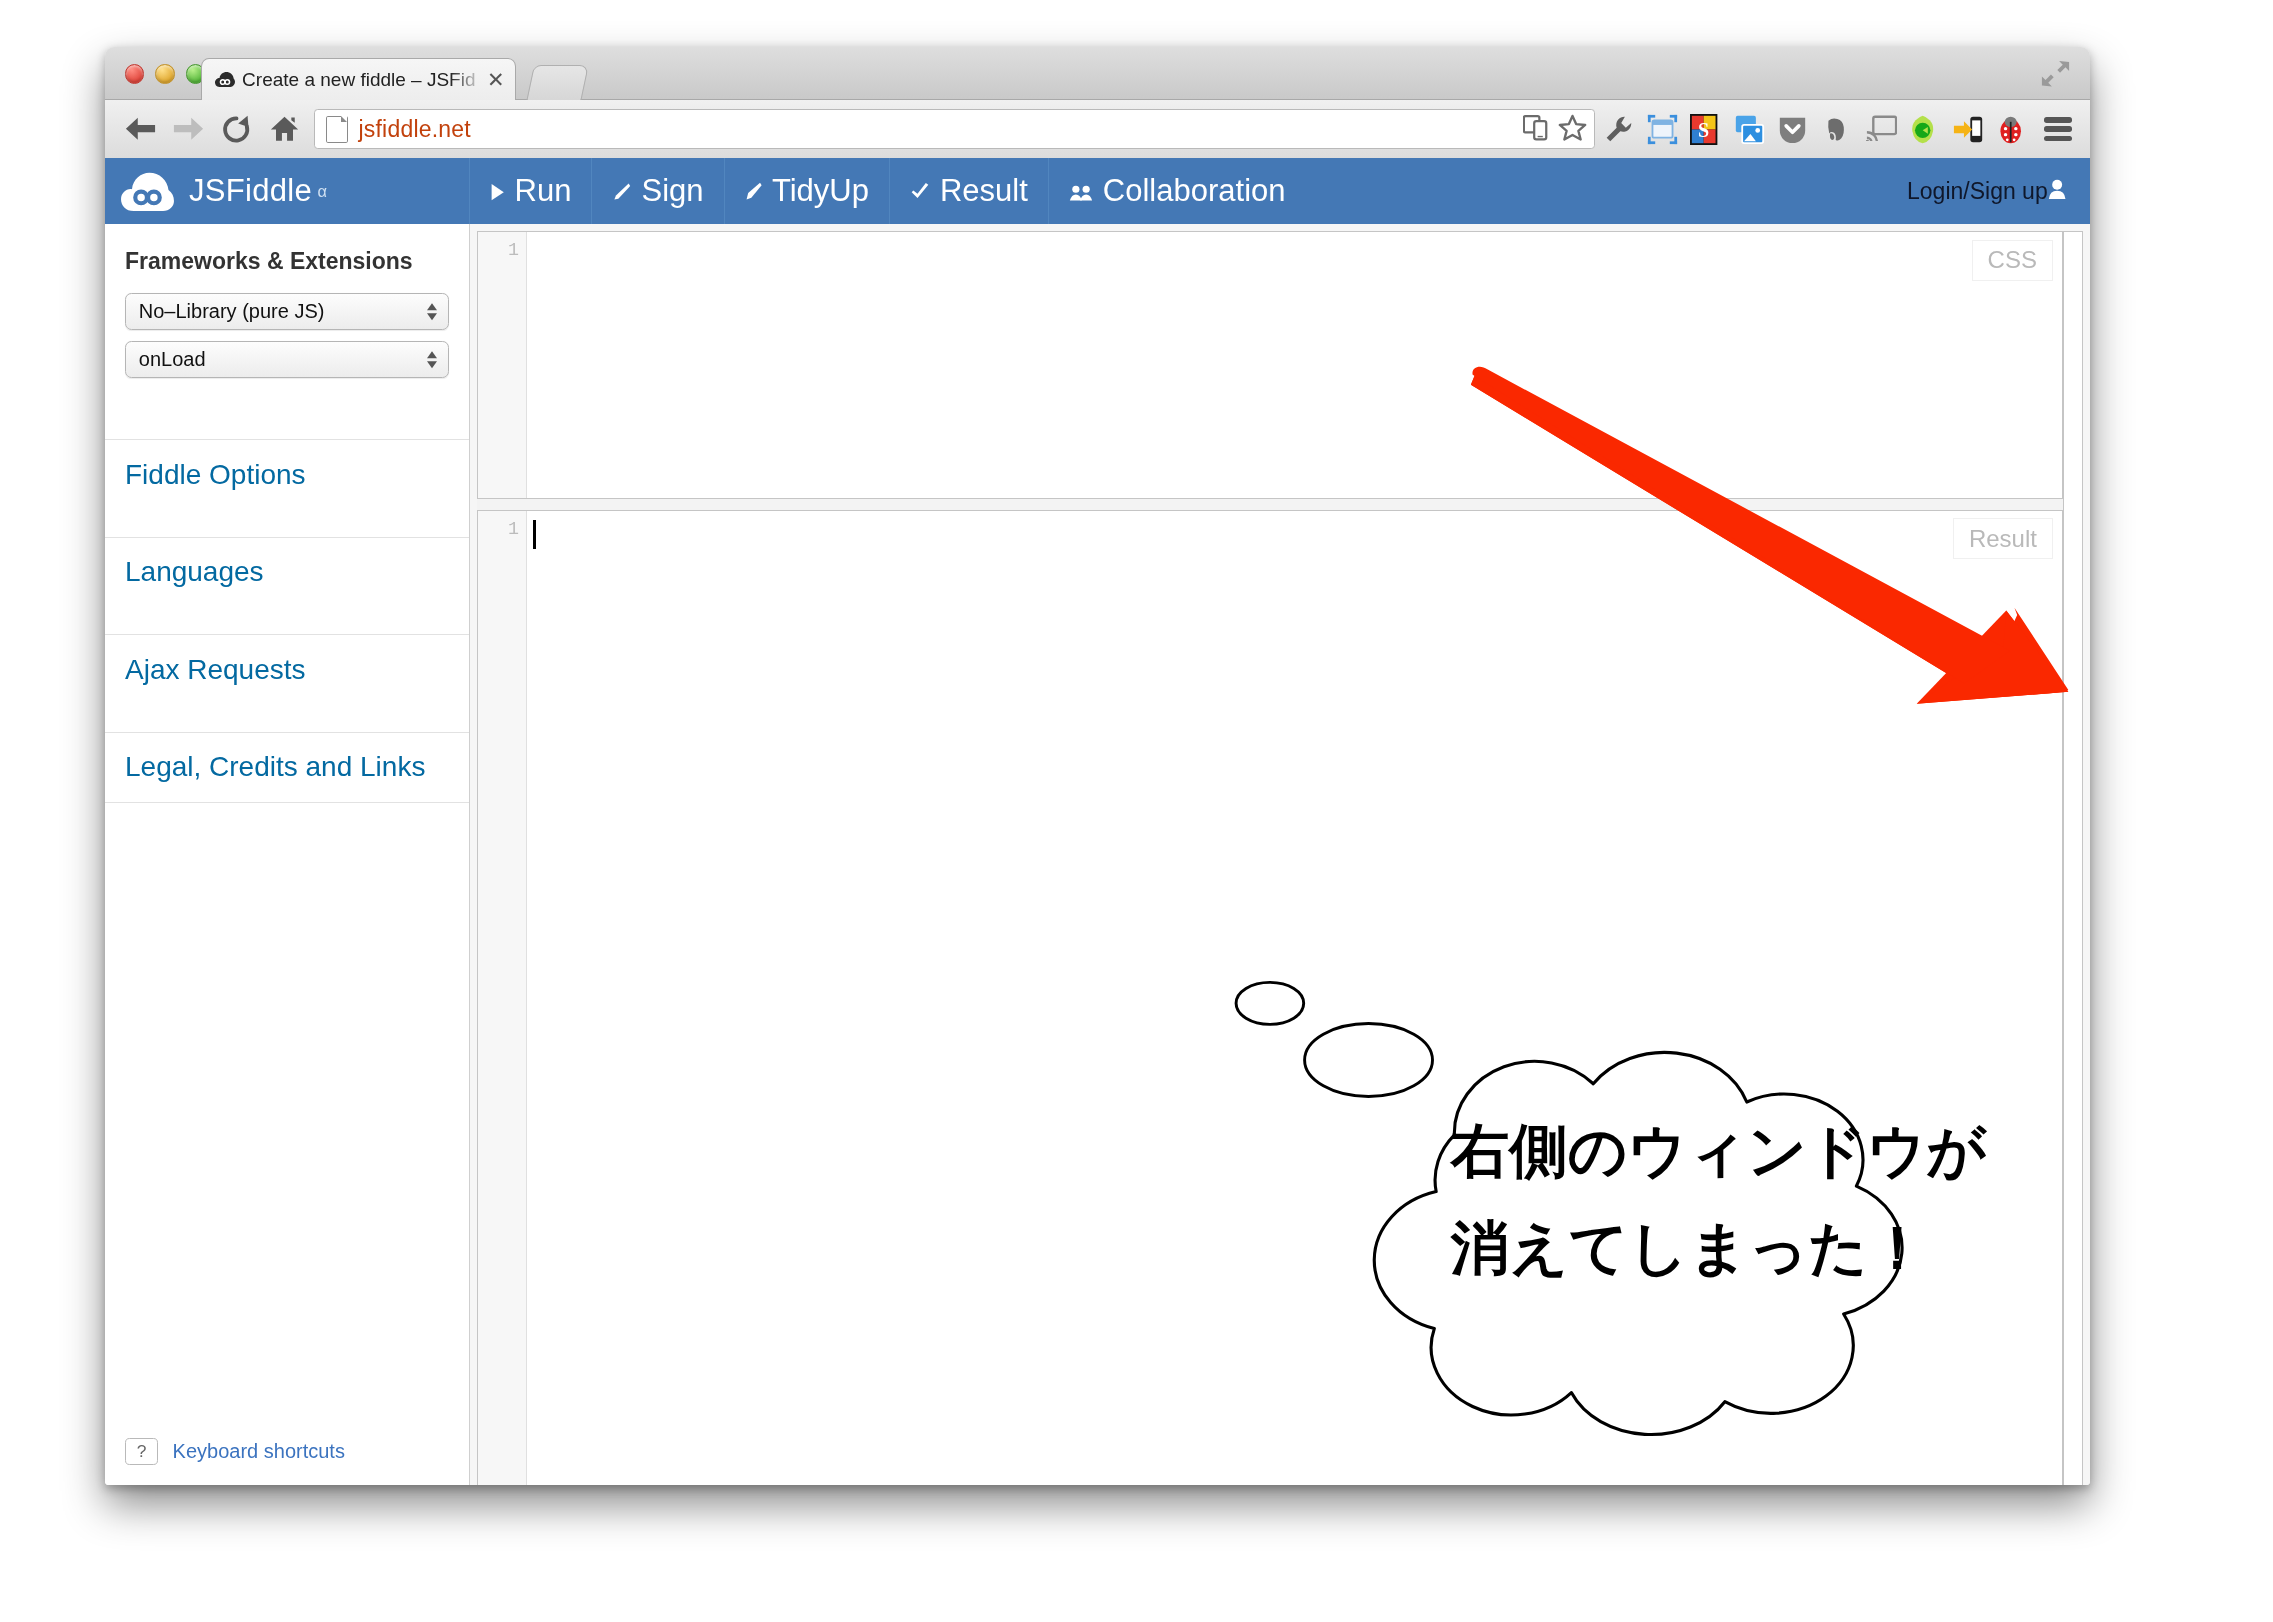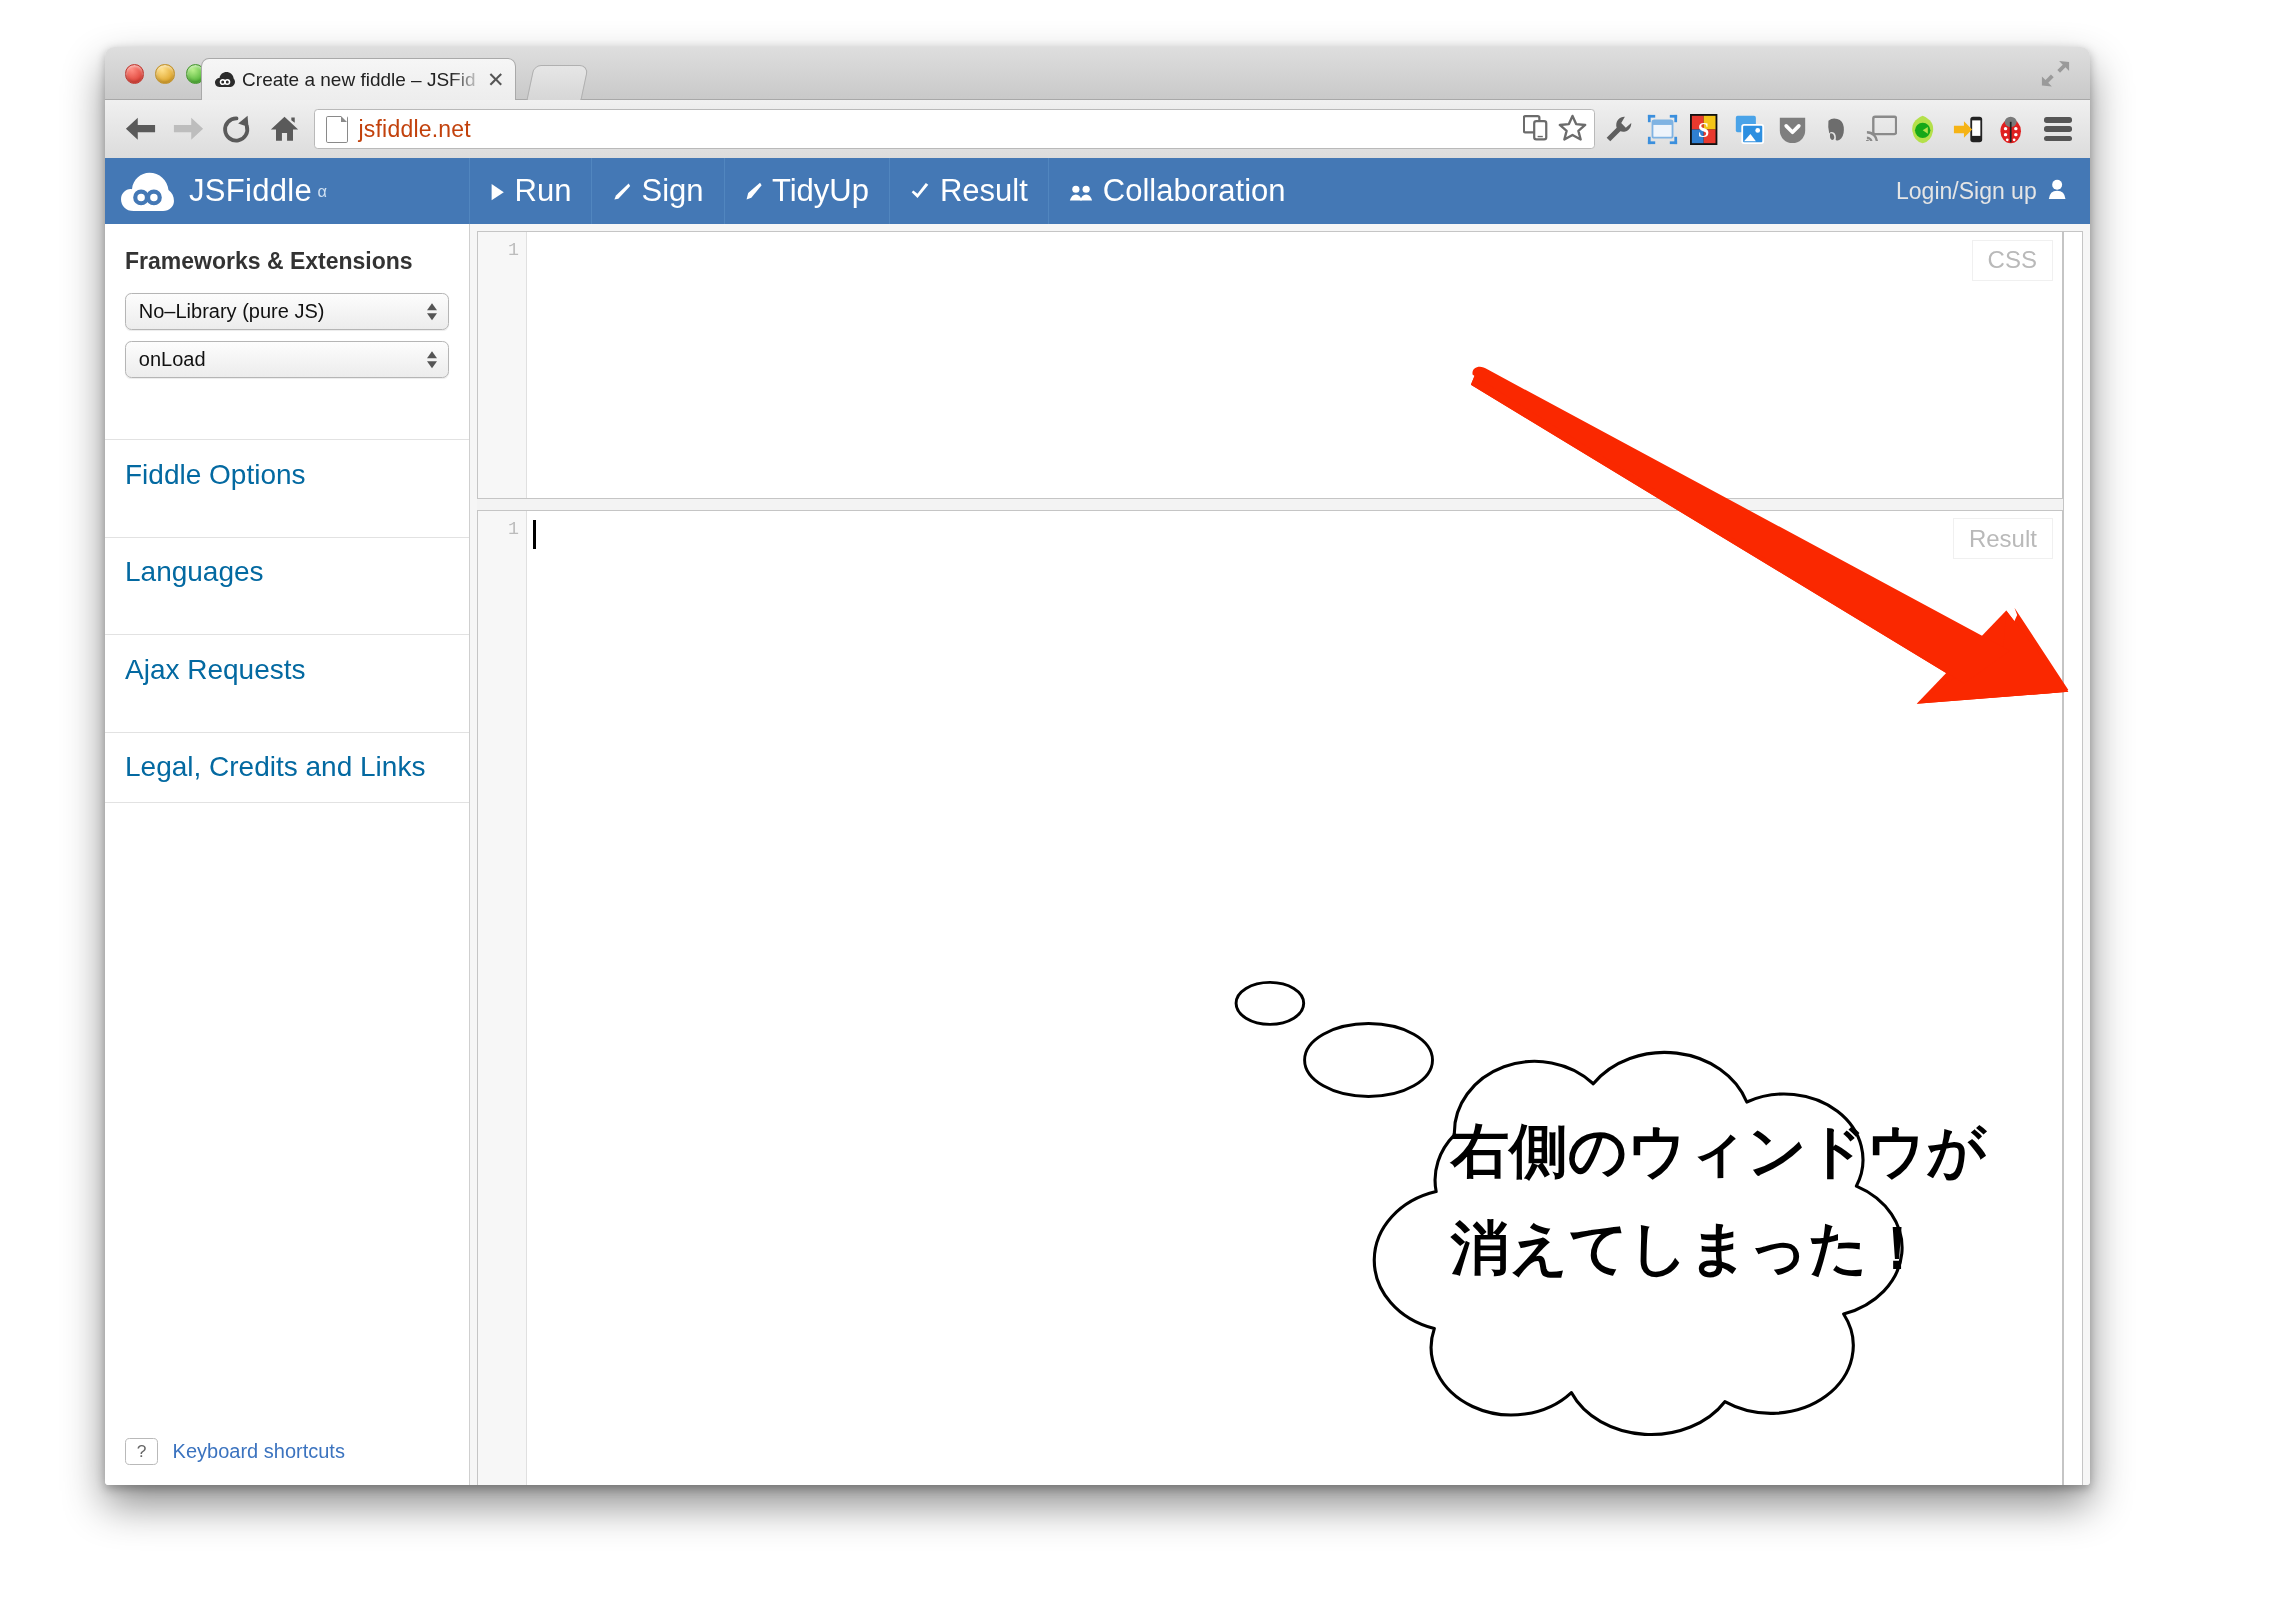--- a/index.html
+++ b/index.html
@@ -97,22 +97,22 @@
   .brand-sub{font-size:16.4px;color:#cfe0f2;margin-left:5.5px;}
   .hdr-btn{
     display:flex;align-items:center;gap:10px;
     padding:0 20px;color:#fff;font-size:31px;
     border-left:0.9px solid #5186bf;
     background:#4478b5;
   }
   .hdr-btn:last-of-type{border-right:0.9px solid #5186bf;}
   .hdr-spacer{flex:1 1 auto;background:#4478b5;}
   .login{
-    display:flex;align-items:center;gap:11px;
-    padding:0 24px;color:#e5e5e5;font-size:23px;background:#4478b5;
+    display:flex;align-items:center;
+    padding:0 24px;color:#0f172a;font-size:23px;background:#4478b5;
   }
 
   
   .main{position:absolute;left:0;top:66px;right:0;bottom:0;display:flex;}
   .sidebar{
     width:364px;flex:0 0 auto;background:#fff;
     border-right:0.9px solid #cfcfcf;
     position:relative;
     display:flex;flex-direction:column;
   }

